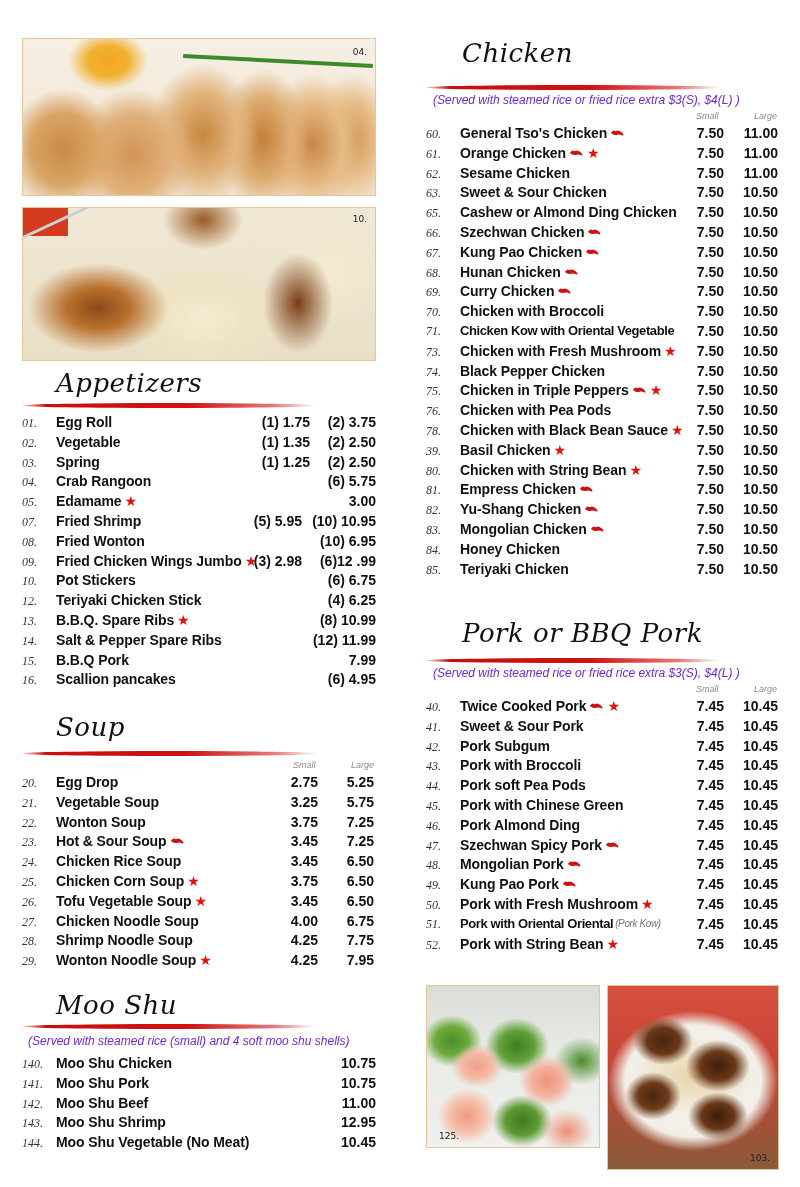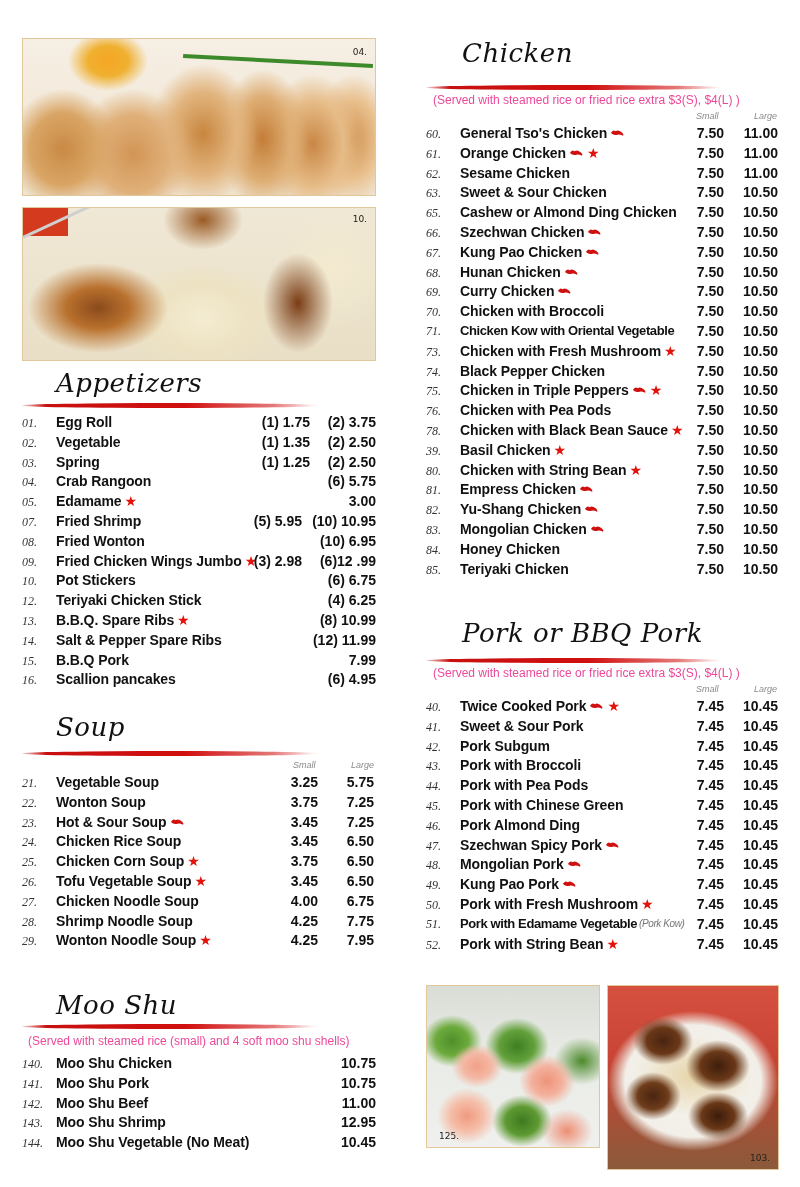--- a/index.html
+++ b/index.html
@@ -24,21 +24,21 @@
     font-size: 26px;
     color: #111;
     letter-spacing: 0.5px;
   }
   .brush {
     position: absolute; height: 5px; border-radius: 50%;
     background: linear-gradient(90deg, rgba(200,16,16,0.2) 0%, #c81010 8%, #d0100f 55%, rgba(210,30,30,0.6) 85%, rgba(220,60,60,0) 100%);
   }
   .note {
     position: absolute;
-    font-size: 12px; color: #ec4899;
+    font-style: italic; font-size: 12px; color: #6d28d9;
     font-family: "Liberation Sans", sans-serif;
     white-space: nowrap;
   }
   .size-hdr {
     position: absolute; font-style: italic; font-size: 9px; color: #8a8a8a;
     font-family: "Liberation Sans", sans-serif;
   }
 
   .rows { position: absolute; }
   .row {
@@ -182,20 +182,26 @@
       </div>
   </div>
 
   <div class="section-title" style="left:56px; top:712px;">Soup</div>
   <div class="brush" style="left:22px; top:751px; width:296px;"></div>
   <span class="size-hdr" style="left:293px; top:760px;">Small</span>
   <span class="size-hdr" style="left:351px; top:760px;">Large</span>
 
   <div class="rows" style="left:22px; top:774px; width:354px;">
     <div class="row">
+        <span class="num">20.</span>
+        <span class="name">Egg Drop</span>
+        <span class="price" style="right:58px;">2.75</span>
+        <span class="price" style="right:2px;">5.25</span>
+      </div>
+    <div class="row">
         <span class="num">21.</span>
         <span class="name">Vegetable Soup</span>
         <span class="price" style="right:58px;">3.25</span>
         <span class="price" style="right:2px;">5.75</span>
       </div>
     <div class="row">
         <span class="num">22.</span>
         <span class="name">Wonton Soup</span>
         <span class="price" style="right:58px;">3.75</span>
         <span class="price" style="right:2px;">7.25</span>
@@ -536,21 +542,21 @@
         <span class="price" style="right:0;">10.45</span>
       </div>
     <div class="row">
         <span class="num">43.</span>
         <span class="name">Pork with Broccoli</span>
         <span class="price" style="right:54px;">7.45</span>
         <span class="price" style="right:0;">10.45</span>
       </div>
     <div class="row">
         <span class="num">44.</span>
-        <span class="name">Pork with Pea Pods</span>
+        <span class="name">Pork soft Pea Pods</span>
         <span class="price" style="right:54px;">7.45</span>
         <span class="price" style="right:0;">10.45</span>
       </div>
     <div class="row">
         <span class="num">45.</span>
         <span class="name">Pork with Chinese Green</span>
         <span class="price" style="right:54px;">7.45</span>
         <span class="price" style="right:0;">10.45</span>
       </div>
     <div class="row">
@@ -597,21 +603,21 @@
         <span class="name">
           <span>Pork with Fresh Mushroom</span>
           <span class="star">★</span>
         </span>
         <span class="price" style="right:54px;">7.45</span>
         <span class="price" style="right:0;">10.45</span>
       </div>
     <div class="row">
         <span class="num">51.</span>
         <span class="name condensed">
-          <span>Pork with Edamame Vegetable</span>
+          <span>Pork with Oriental Oriental</span>
           <span class="aside">(Pork Kow)</span>
         </span>
         <span class="price" style="right:54px;">7.45</span>
         <span class="price" style="right:0;">10.45</span>
       </div>
     <div class="row">
         <span class="num">52.</span>
         <span class="name">
           <span>Pork with String Bean</span>
           <span class="star">★</span>

